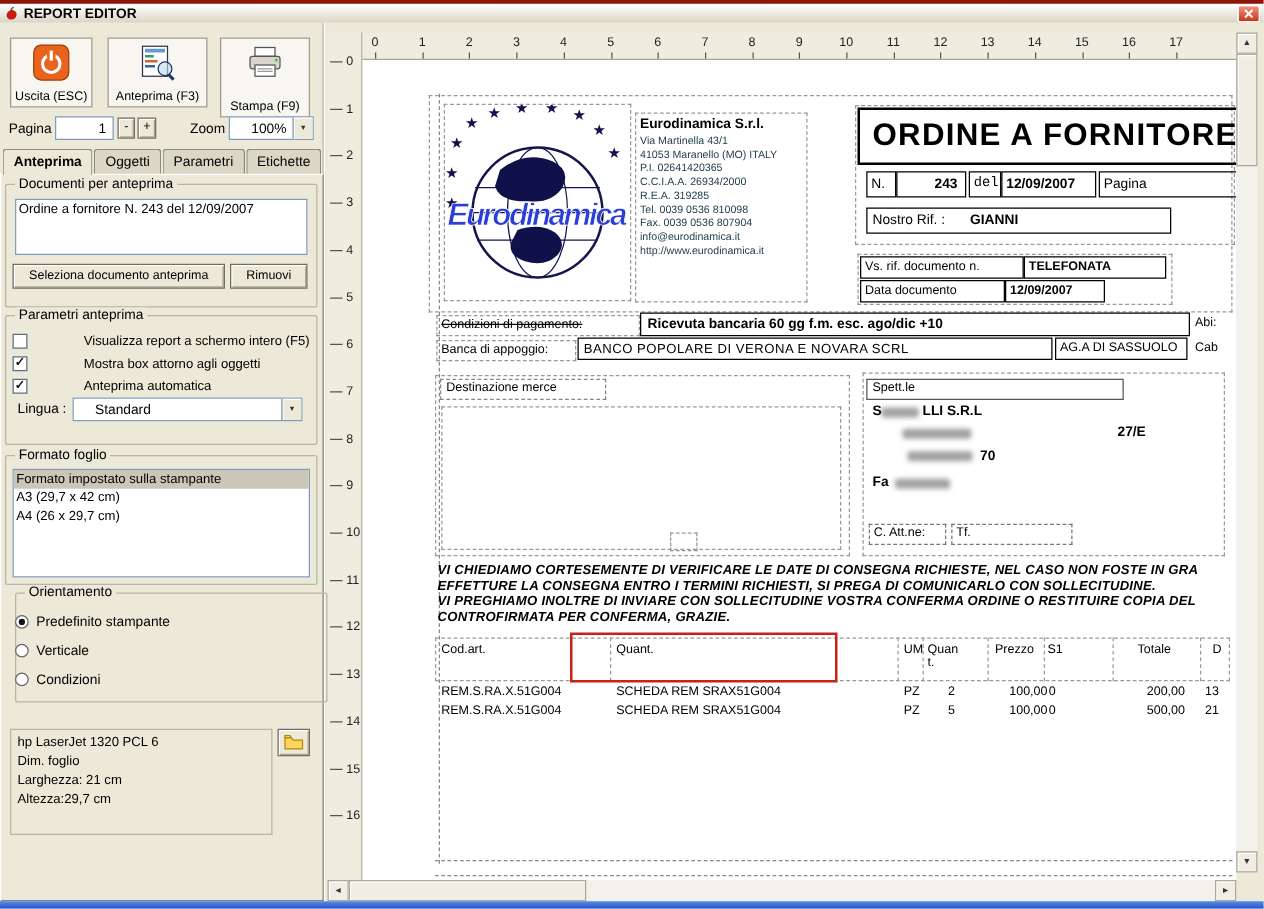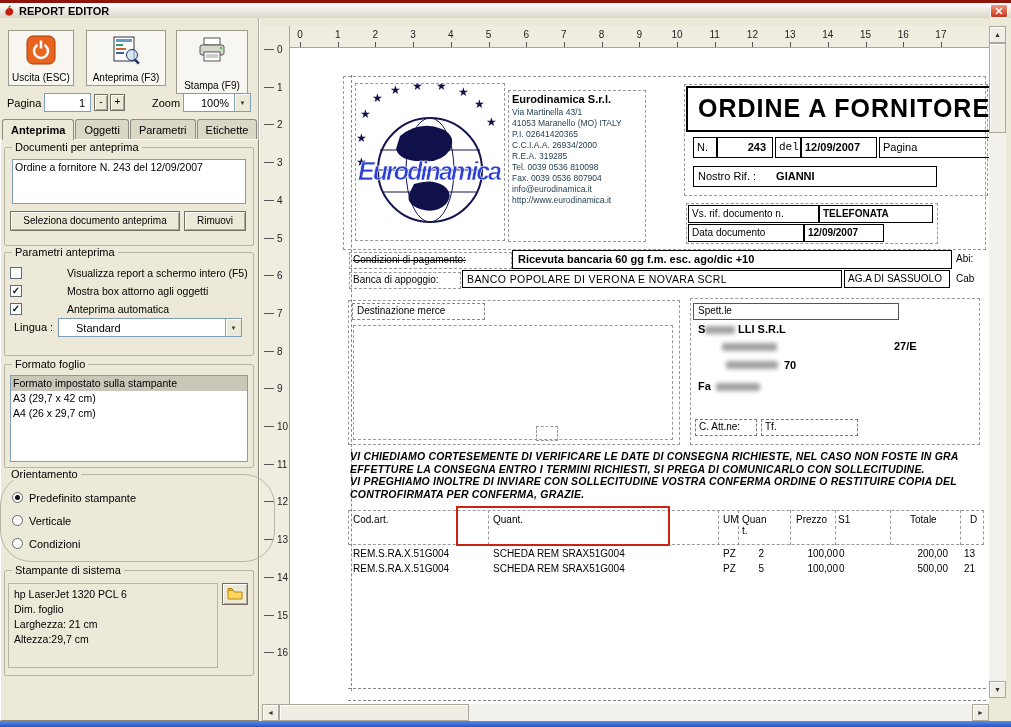--- a/index.html
+++ b/index.html
@@ -37,21 +37,21 @@
 .tab{height:20px;padding:4px 8px 0 8px;border:1px solid #898C7E;border-bottom:none;border-radius:3px 3px 0 0;background:#DBD7C6;margin-right:1px;font-size:11px;white-space:nowrap;}
 .tab.active{background:#ECE9D8;font-weight:bold;height:21px;margin-bottom:-1px;}
 .panel-body{position:absolute;left:0;top:121px;width:259px;height:582px;border:1px solid;border-color:#FFF #848478 #848478 #FFF;background:#ECE9D8;}
 
 
 .gb{position:absolute;border:1px solid #B9B5A4;border-radius:2px;z-index:2;}
 .gb-title{position:absolute;top:-7px;left:7px;background:#ECE9D8;padding:0 3px;font-size:11px;white-space:nowrap;}
 .gb-doc{left:4px;top:129px;width:250px;height:99px;}
 .gb-par{left:4px;top:234px;width:250px;height:104px;}
 .gb-fmt{left:4px;top:346px;width:250px;height:104px;}
-.gb-ori{left:0;top:456px;width:275px;height:88px;border-radius:31px;}
+.gb-ori{left:12px;top:456px;width:250px;height:88px;}
 .gb-pri{left:4px;top:552px;width:250px;height:106px;}
 .documenti-list{position:absolute;left:12px;top:141px;width:234px;height:45px;font-size:10.5px;overflow:hidden;z-index:3;}
 .formato-list{position:absolute;left:10px;top:357px;width:238px;height:87px;font-size:10.5px;overflow:hidden;z-index:3;}
 .list-item{padding:1px 2px;white-space:nowrap;line-height:13px;}
 .list-item.selected{background:#CBC7B8;}
 .btn{position:absolute;background:#ECE9D8;border:1px solid #716F64;box-shadow:inset 1px 1px 0 #FFF,inset -1px -1px 0 #ACA899;font-size:10px;text-align:center;white-space:nowrap;overflow:hidden;z-index:3;padding-top:3px;}
 .btn-seleziona{left:10px;top:193px;width:170px;height:20px;}
 .btn-rimuovi{left:184px;top:193px;width:62px;height:20px;}
 .parametri-checkboxes{position:absolute;left:10px;top:243px;width:240px;z-index:3;}
 .cb-row{display:flex;align-items:flex-end;height:18px;gap:40px;}
@@ -295,23 +295,20 @@
       <div class="rb-row">
         <span class="rb-circle"></span>
         <span class="rb-label">Verticale</span>
       </div>
       <div class="rb-row">
         <span class="rb-circle"></span>
         <span class="rb-label">Condizioni</span>
       </div>
     </div>
 
-  <div class="gb gb-pri">
-    <span class="gb-title">Stampante di sistema</span>
-  </div>
   <div class="printer-info">
       <div class="pr-line">hp LaserJet 1320 PCL 6</div>
       <div class="pr-line">Dim. foglio</div>
       <div class="pr-line">Larghezza: 21 cm</div>
       <div class="pr-line">Altezza:29,7 cm</div>
     </div>
   <div class="btn btn-folder">
     <span style="display:inline-flex;">
       <svg width="16" height="13" viewBox="0 0 16 13">
           <path d="M1 3 L6 3 L7.5 5 L15 5 L15 12 L1 12 Z" fill="#FFD560" stroke="#B8860B"></path>

